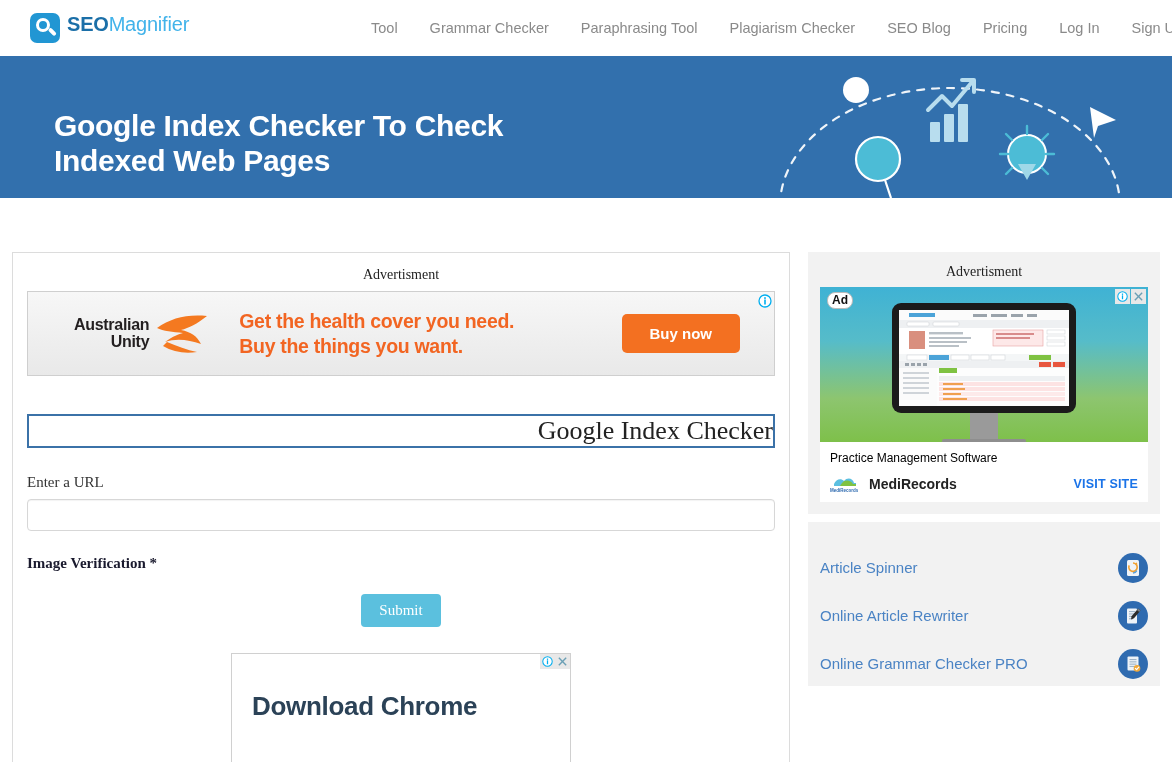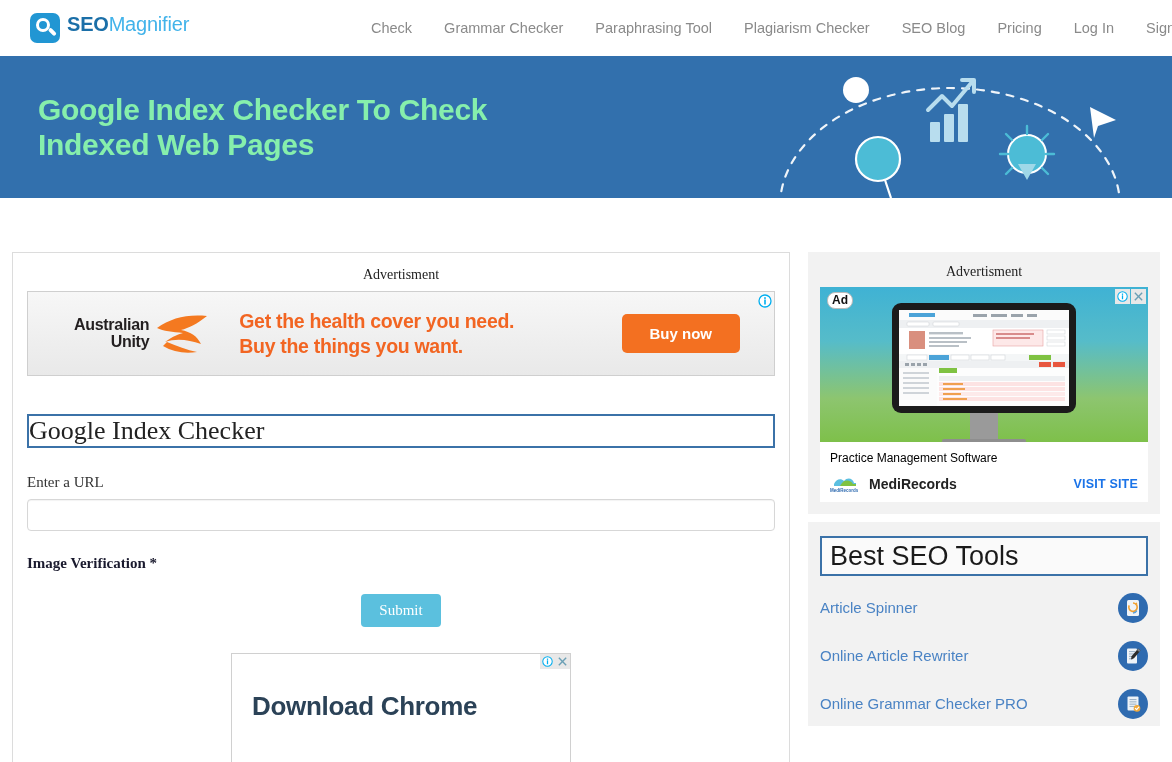--- a/index.html
+++ b/index.html
@@ -49,22 +49,22 @@
   }
 
   
   .hero {
     height:142px; width:100%;
     background:#3270ad;
     position:relative; overflow:hidden;
   }
   .hero-title {
     position:absolute; left:38px; top:36px;
-    color:#86efac; font-size:30px; font-weight:bold;
-    line-height:1.18; margin:0; letter-spacing:-0.3px;
+    color:#ffffff; font-size:30px; font-weight:bold;
+    line-height:1.18; margin:16px; letter-spacing:-0.3px;
   }
   .hero-art { position:absolute; right:0; top:0; width:400px; height:142px; }
 
   
   .page-body {
     display:flex; align-items:flex-start;
     padding:0 12px; gap:18px; margin-top:54px;
   }
   .main-col {
     width:778px; flex:none;
@@ -105,21 +105,21 @@
   }
   .adchoice {
     position:absolute; right:2px; top:2px;
     width:14px; height:14px; cursor:pointer;
   }
 
   
   .tool-title-box {
     margin:38px 14px 0 14px;
     border:2px solid #3b72a8;
-    height:34px; display:flex; align-items:center; justify-content:flex-start;
+    height:34px; display:flex; align-items:center; justify-content:flex-end;
     background:#fff;
   }
   .tool-title {
     font-family:"Liberation Serif", serif;
     font-size:26px; color:#222; line-height:1;
   }
   .field-label {
     margin:26px 0 8px 14px;
     font-family:Liberation Serif, serif;
     font-size:15px; color:#333;
@@ -253,21 +253,21 @@
     <div class="logo-mark">
       <div class="mg-ring"></div>
         <div class="mg-handle"></div>
     </div>
     <div class="logo-text">
       <span class="seo">SEO</span><span class="magnifier">Magnifier</span>
     </div>
   </div>
 
   <div class="main-nav">
-    <a class="nav-item">Check</a>
+    <a class="nav-item">Tool</a>
     <a class="nav-item">Grammar Checker</a>
     <a class="nav-item">Paraphrasing Tool</a>
     <a class="nav-item">Plagiarism Checker</a>
     <a class="nav-item">SEO Blog</a>
     <a class="nav-item">Pricing</a>
     <a class="nav-item">Log In</a>
     <a class="nav-item">Sign Up</a>
   </div>
 </div>
 
@@ -490,23 +490,20 @@
               <text x="0" y="16.5" font-family="Liberation Sans, sans-serif" font-size="4.5" fill="#2f6bb0" font-weight="bold">MediRecords</text>
             </svg>
           </div>
           <div class="brand-name">MediRecords</div>
           <div class="visit-site">VISIT SITE</div>
         </div>
       </div>
     </div>
 
     <div class="tools-card">
-      <div class="tools-title-box">
-        <div class="tools-title">Best SEO Tools</div>
-      </div>
 
       <div class="tool-row">
         <a class="tool-link">Article Spinner</a>
         <div class="tool-icon">
           <svg width="18" height="18" viewBox="0 0 18 18">
             <rect x="3" y="1" width="12" height="16" rx="1.5" fill="#eef3f8"></rect>
             <path d="M9 4 A4.2 4.2 0 1 1 5.2 6.4" fill="none" stroke="#f0a030" stroke-width="1.6"></path>
             <path d="M12.6 3.2 L13.6 5.4 L11.2 5.2 Z" fill="#f0a030"></path>
             <path d="M9 14 A4.2 4.2 0 0 0 12.8 11.6" fill="none" stroke="#5aa0d8" stroke-width="1.4"></path>
           </svg>

